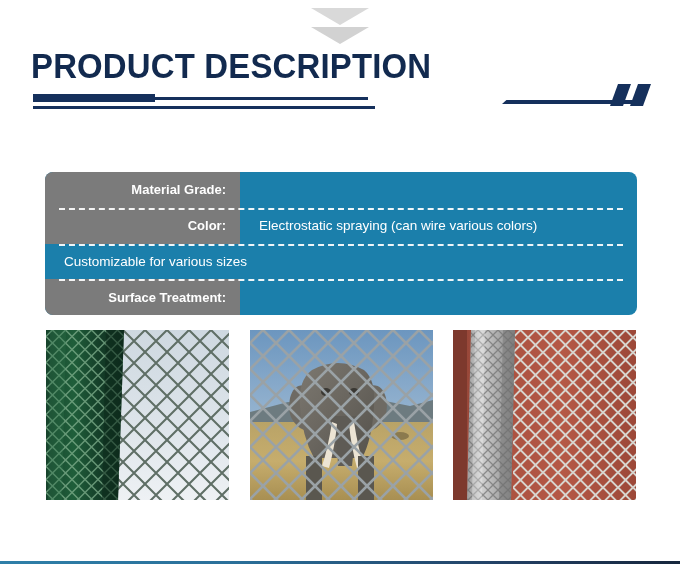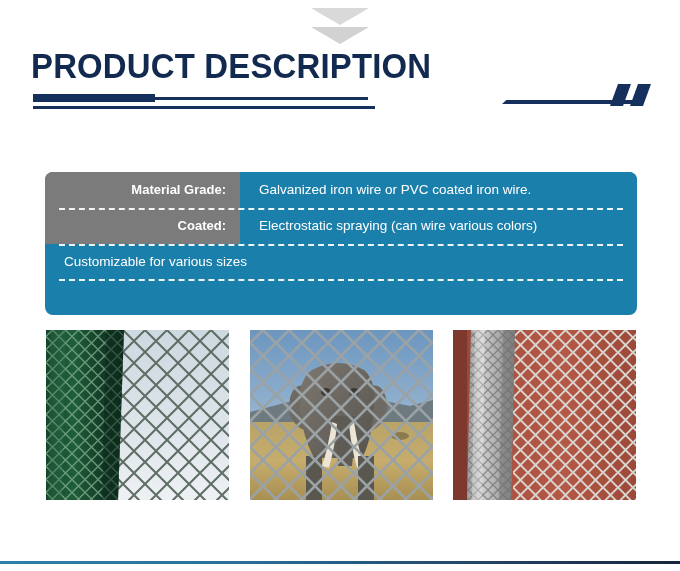--- a/index.html
+++ b/index.html
@@ -238,30 +238,30 @@
     <div class="quote-tail"></div>
     <div class="quote-mark">
       <span class="q1"></span>
       <span class="q2"></span>
     </div>
   </div>
 
   <div class="spec-table">
     <div class="spec-row">
       <div class="spec-label">Material Grade:</div>
-      <div class="spec-value">Galvanized iron wire or PVC coated iron wire.</div>
     </div>
     <div class="spec-row">
-      <div class="spec-label">Coated:</div>
+      <div class="spec-label">Color:</div>
       <div class="spec-value">Electrostatic spraying (can wire various colors)</div>
     </div>
     <div class="spec-row">
       <div class="spec-value">Customizable for various sizes</div>
     </div>
     <div class="spec-row">
+      <div class="spec-label">Surface Treatment:</div>
     </div>
   </div>
 
   <div class="gallery">
 
     <div class="photo">
       <svg viewBox="0 0 183 170" preserveAspectRatio="none">
         <defs>
           <linearGradient id="skyA" x1="0" y1="0" x2="0" y2="1">
             <stop offset="0%" stop-color="#ced8e0"></stop>

